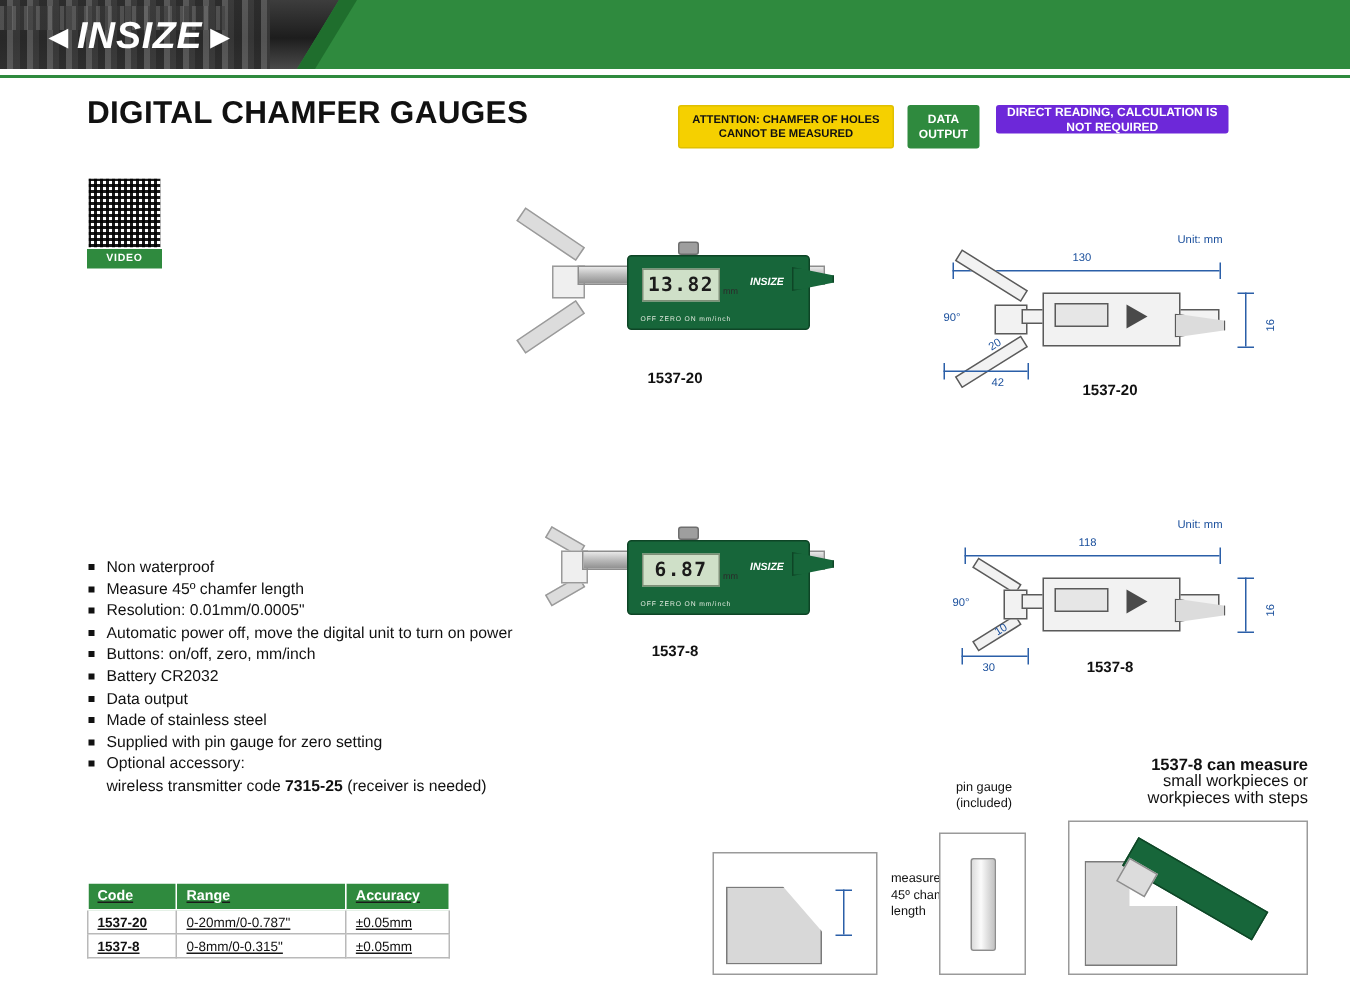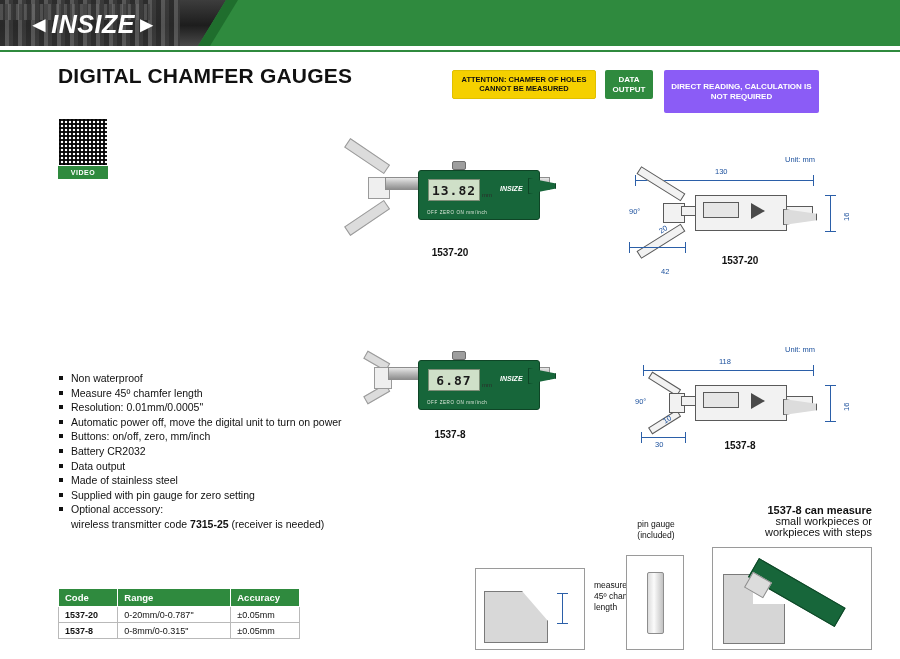--- a/index.html
+++ b/index.html
@@ -73,22 +73,22 @@
   .badge-attention {
     left:452px; top:70px; width:144px; height:29px;
     background:#f5d000; color:#111; font-size:7.5px; padding:0 4px;
     border:1px solid #e0c000;
   }
   .badge-data {
     left:605px; top:70px; width:48px; height:29px;
     background:#2f8a3e; color:#fff; font-size:8px;
   }
   .badge-direct {
-    left:664px; top:70px; width:155px; height:43px;
-    background:#8b5cf6; color:#fff; font-size:8px; padding:0 4px;
+    left:664px; top:70px; width:155px; height:19px;
+    background:#6d28d9; color:#fff; font-size:8px; padding:0 4px;
   }
 
   
   .qr-wrap { position:absolute; left:58px; top:118px; width:50px; }
   .qr {
     width:50px; height:48px;
     background:
       repeating-linear-gradient(90deg,#1a1a1a 0 2px, #fff 2px 4px),
       repeating-linear-gradient(0deg,#1a1a1a 0 2px, #fff 2px 4px);
     background-blend-mode:multiply;
@@ -145,21 +145,21 @@
   .features { position:absolute; left:58px; top:371px; width:330px; }
   .feature {
     position:relative; padding-left:13px; font-size:10.5px; line-height:14.6px; color:#111;
   }
   .feature::before {
     content:""; position:absolute; left:1px; top:5px; width:4px; height:4px; background:#111;
   }
   .feature .sub { display:block; padding-left:0; }
 
   
-  .table { position:absolute; left:58px; top:588px; width:242px; border-collapse:collapse; }
+  .table { position:absolute; left:58px; top:588px; width:242px; border-collapse:collapse;text-decoration:underline; }
   .table th {
     background:#2f8a3e; color:#fff; font-size:9.5px; font-weight:bold;
     border:1px solid #ffffff; padding:3px 6px; text-align:left;
   }
   .table td {
     border:1px solid #b9b9b9; font-size:9px; padding:2.5px 6px; color:#111; background:#fff;
   }
   .table td.code { font-weight:bold; }
 
   
@@ -257,21 +257,21 @@
   <div class="draw-shape" style="left:168px; top:54px; width:34px; height:16px; background:#dcdcdc; clip-path:polygon(0 0,100% 30%,100% 70%,0 100%);"></div>
 
   <div class="dimline" style="left:215px; top:40px; width:1px; height:36px;"></div>
   <div class="dimline" style="left:210px; top:40px; width:11px; height:1px;"></div>
   <div class="dimline" style="left:210px; top:76px; width:11px; height:1px;"></div>
   <div class="dimtext-v" style="left:227px; top:66px;">16</div>
 
   <div class="dimline" style="left:14px; top:92px; width:56px; height:1px;"></div>
   <div class="dimline" style="left:14px; top:87px; width:1px; height:11px;"></div>
   <div class="dimline" style="left:70px; top:87px; width:1px; height:11px;"></div>
-  <div class="dimtext" style="left:34px; top:112px;padding-left:12px;">42</div>
+  <div class="dimtext" style="left:34px; top:95px;padding-left:12px;">42</div>
 
   <div class="fig-caption" style="left:65px; top:100px; width:120px;">1537-20</div>
 </div>
 
 <div class="fig" style="left:330px; top:345px; width:230px; height:100px;">
   <div class="jawV" style="left:32px; top:18px; width:26px; height:9px; transform:rotate(30deg); transform-origin:right center; background:#dcdcdc;"></div>
   <div class="jawV" style="left:32px; top:38px; width:26px; height:9px; transform:rotate(-30deg); transform-origin:right center; background:#dcdcdc;"></div>
   <div class="jawV" style="left:44px; top:22px; width:18px; height:22px; background:#efefef;"></div>
   <div class="beam" style="left:58px; top:22px; width:162px; height:13px;"></div>
   <div style="position:absolute; left:122px; top:6px; width:14px; height:9px; background:#9e9e9e; border:1px solid #6e6e6e; border-radius:2px;"></div>

